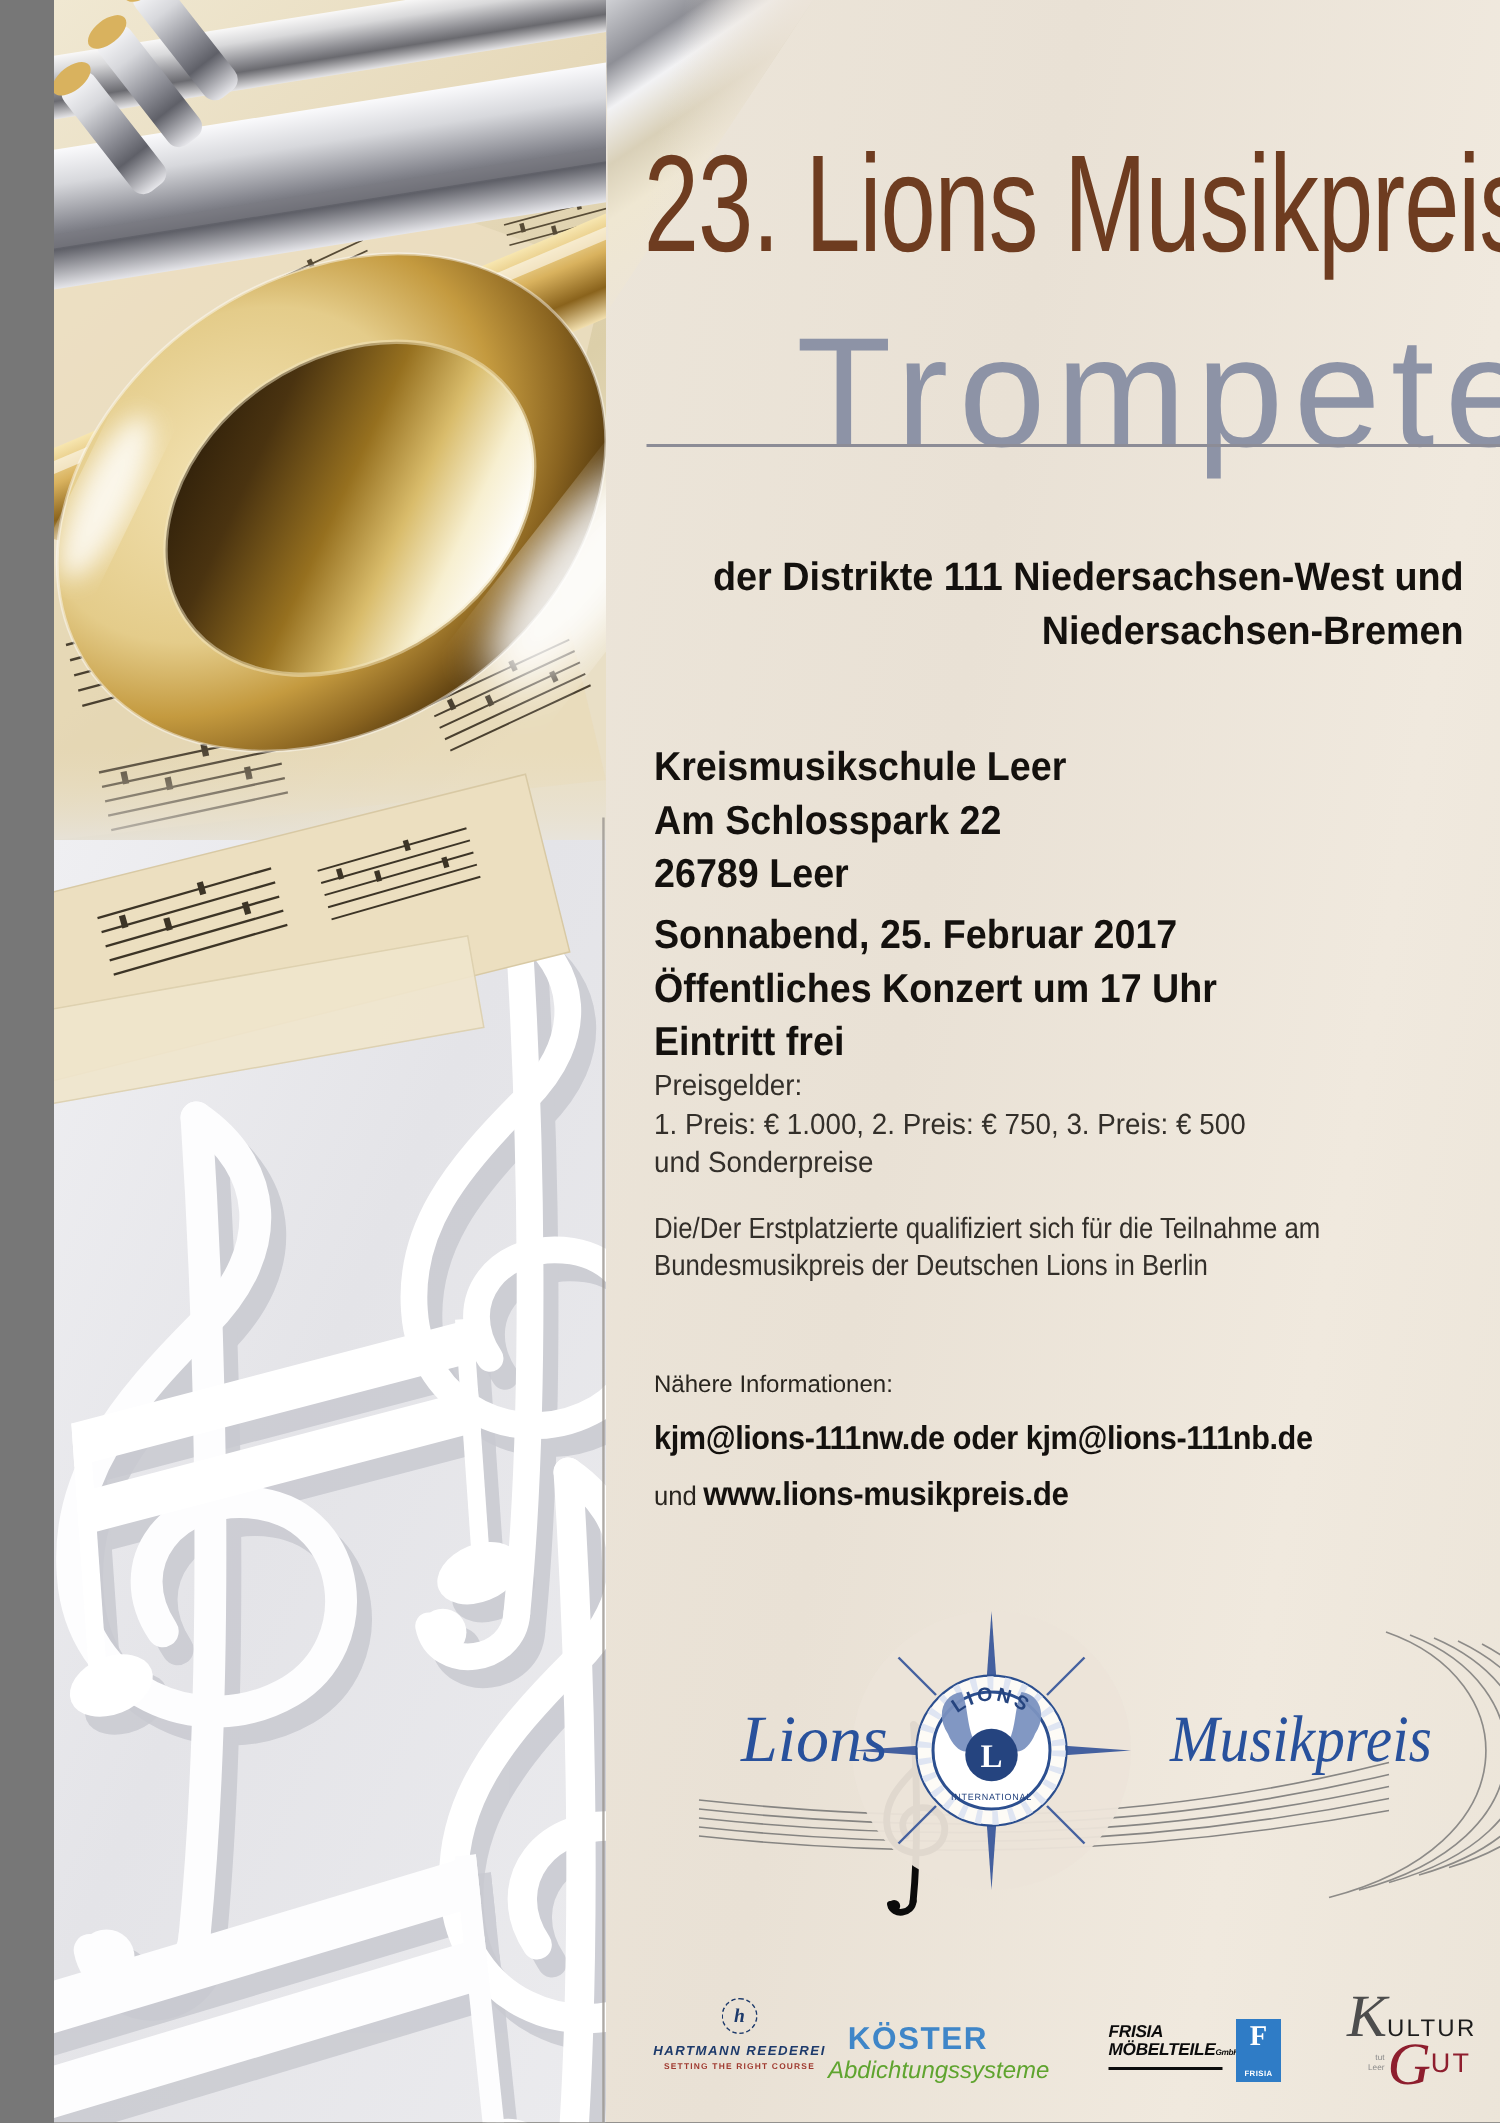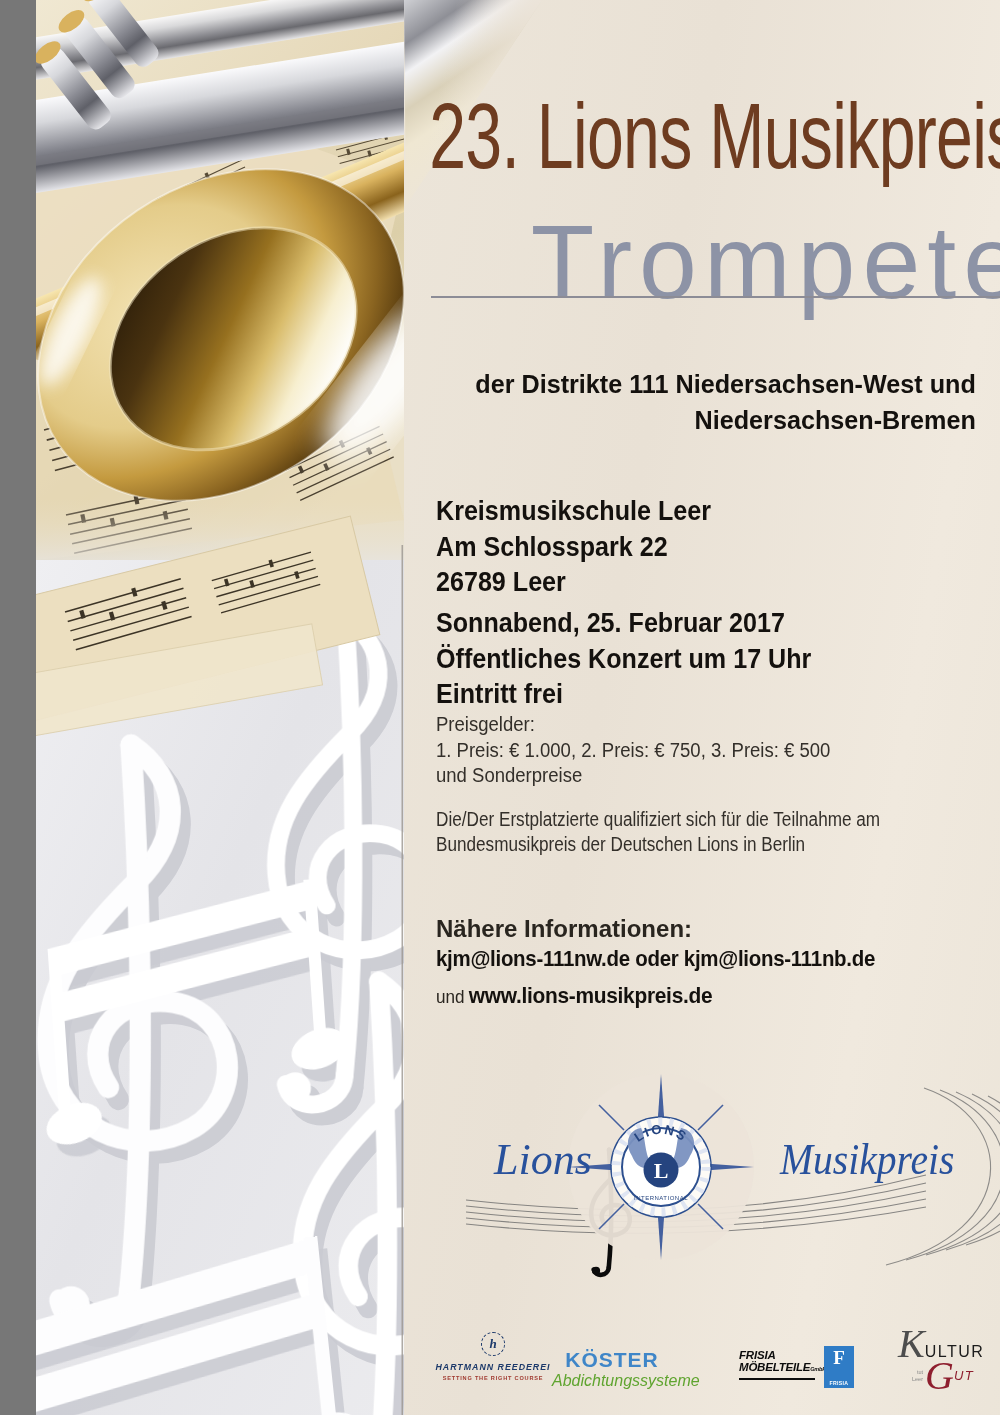--- a/index.html
+++ b/index.html
@@ -18,21 +18,21 @@
     color:#14110e;transform:scaleX(.95);transform-origin:right top;white-space:nowrap;}
   .blk{color:#14110e;white-space:nowrap;}
   .venue{top:494px;left:400px;font-size:27px;line-height:35.5px;font-weight:700;
     transform:scaleX(.93);transform-origin:left top;}
   .event{top:606px;left:400px;font-size:27px;line-height:35.5px;font-weight:700;
     transform:scaleX(.93);transform-origin:left top;}
   .prizes{top:712px;left:400px;font-size:19.5px;line-height:25.5px;font-weight:400;color:#332f2a;
     transform:scaleX(.95);transform-origin:left top;}
   .qual{top:807px;left:400px;font-size:19.5px;line-height:25px;font-weight:400;color:#332f2a;
     transform:scaleX(.88);transform-origin:left top;}
-  .info-head{top:915px;left:400px;font-size:24px;color:#29251f;font-weight:700;white-space:nowrap;}
+  .info-head{top:915px;left:400px;font-size:16px;color:#29251f;font-weight:400;white-space:nowrap;}
   .emails{top:946px;left:400px;font-size:22px;font-weight:700;color:#14110e;letter-spacing:-.3px;
     transform:scaleX(.93);transform-origin:left top;white-space:nowrap;}
   .webline{top:983px;left:400px;white-space:nowrap;transform:scaleX(.95);transform-origin:left top;}
   .webline .und{font-size:18px;color:#29251f;font-weight:400;}
   .webline .site{font-size:22px;color:#14110e;font-weight:700;letter-spacing:-.3px;}
   
   .serifword{font-family:"Liberation Serif",serif;font-style:italic;color:#28519c;font-size:44px;
     line-height:1;white-space:nowrap;}
   .w-lions{left:458px;top:1138px;}
   .w-musik{left:744px;top:1138px;transform:scaleX(.9);transform-origin:left top;}
@@ -57,21 +57,21 @@
     display:flex;flex-direction:column;align-items:center;justify-content:space-between;padding:2px 0;box-sizing:border-box;}
   .fri-f{font-size:19px;font-weight:700;line-height:1;font-family:"Liberation Serif",serif;}
   .fri-badge-name{font-size:5.2px;font-weight:700;letter-spacing:.3px;}
   .sp-kultur{left:862px;top:1324px;width:120px;text-align:left;}
   .kg-row{white-space:nowrap;line-height:1;}
   .kg-K{font-family:"Liberation Serif",serif;font-style:italic;font-size:40px;color:#4d4d4d;}
   .kg-ultur{font-size:16px;letter-spacing:1.5px;color:#1c1c1c;font-weight:400;}
   .kg-row2{margin-top:-12px;padding-left:14px;display:flex;align-items:center;}
   .kg-small{font-size:5.5px;color:#8a8a8a;line-height:1.2;margin-right:2px;text-align:right;}
   .kg-G{font-family:"Liberation Serif",serif;font-style:italic;font-size:40px;color:#8e1e2e;}
-  .kg-ut{font-size:13px;letter-spacing:1.5px;color:#8e1e2e;font-style:italic;}
+  .kg-ut{font-size:18px;letter-spacing:1.5px;color:#8e1e2e;}
 </style>
 </head>
 <body>
 
 <div class="poster">
 
   <svg class="abs" style="left:0;top:0" width="368" height="1415" viewBox="0 0 368 1415">
     <defs>
       <linearGradient id="gradParch" x1="0" y1="0" x2="0.55" y2="1">
         <stop offset="0" stop-color="#f0e8d2"></stop>

